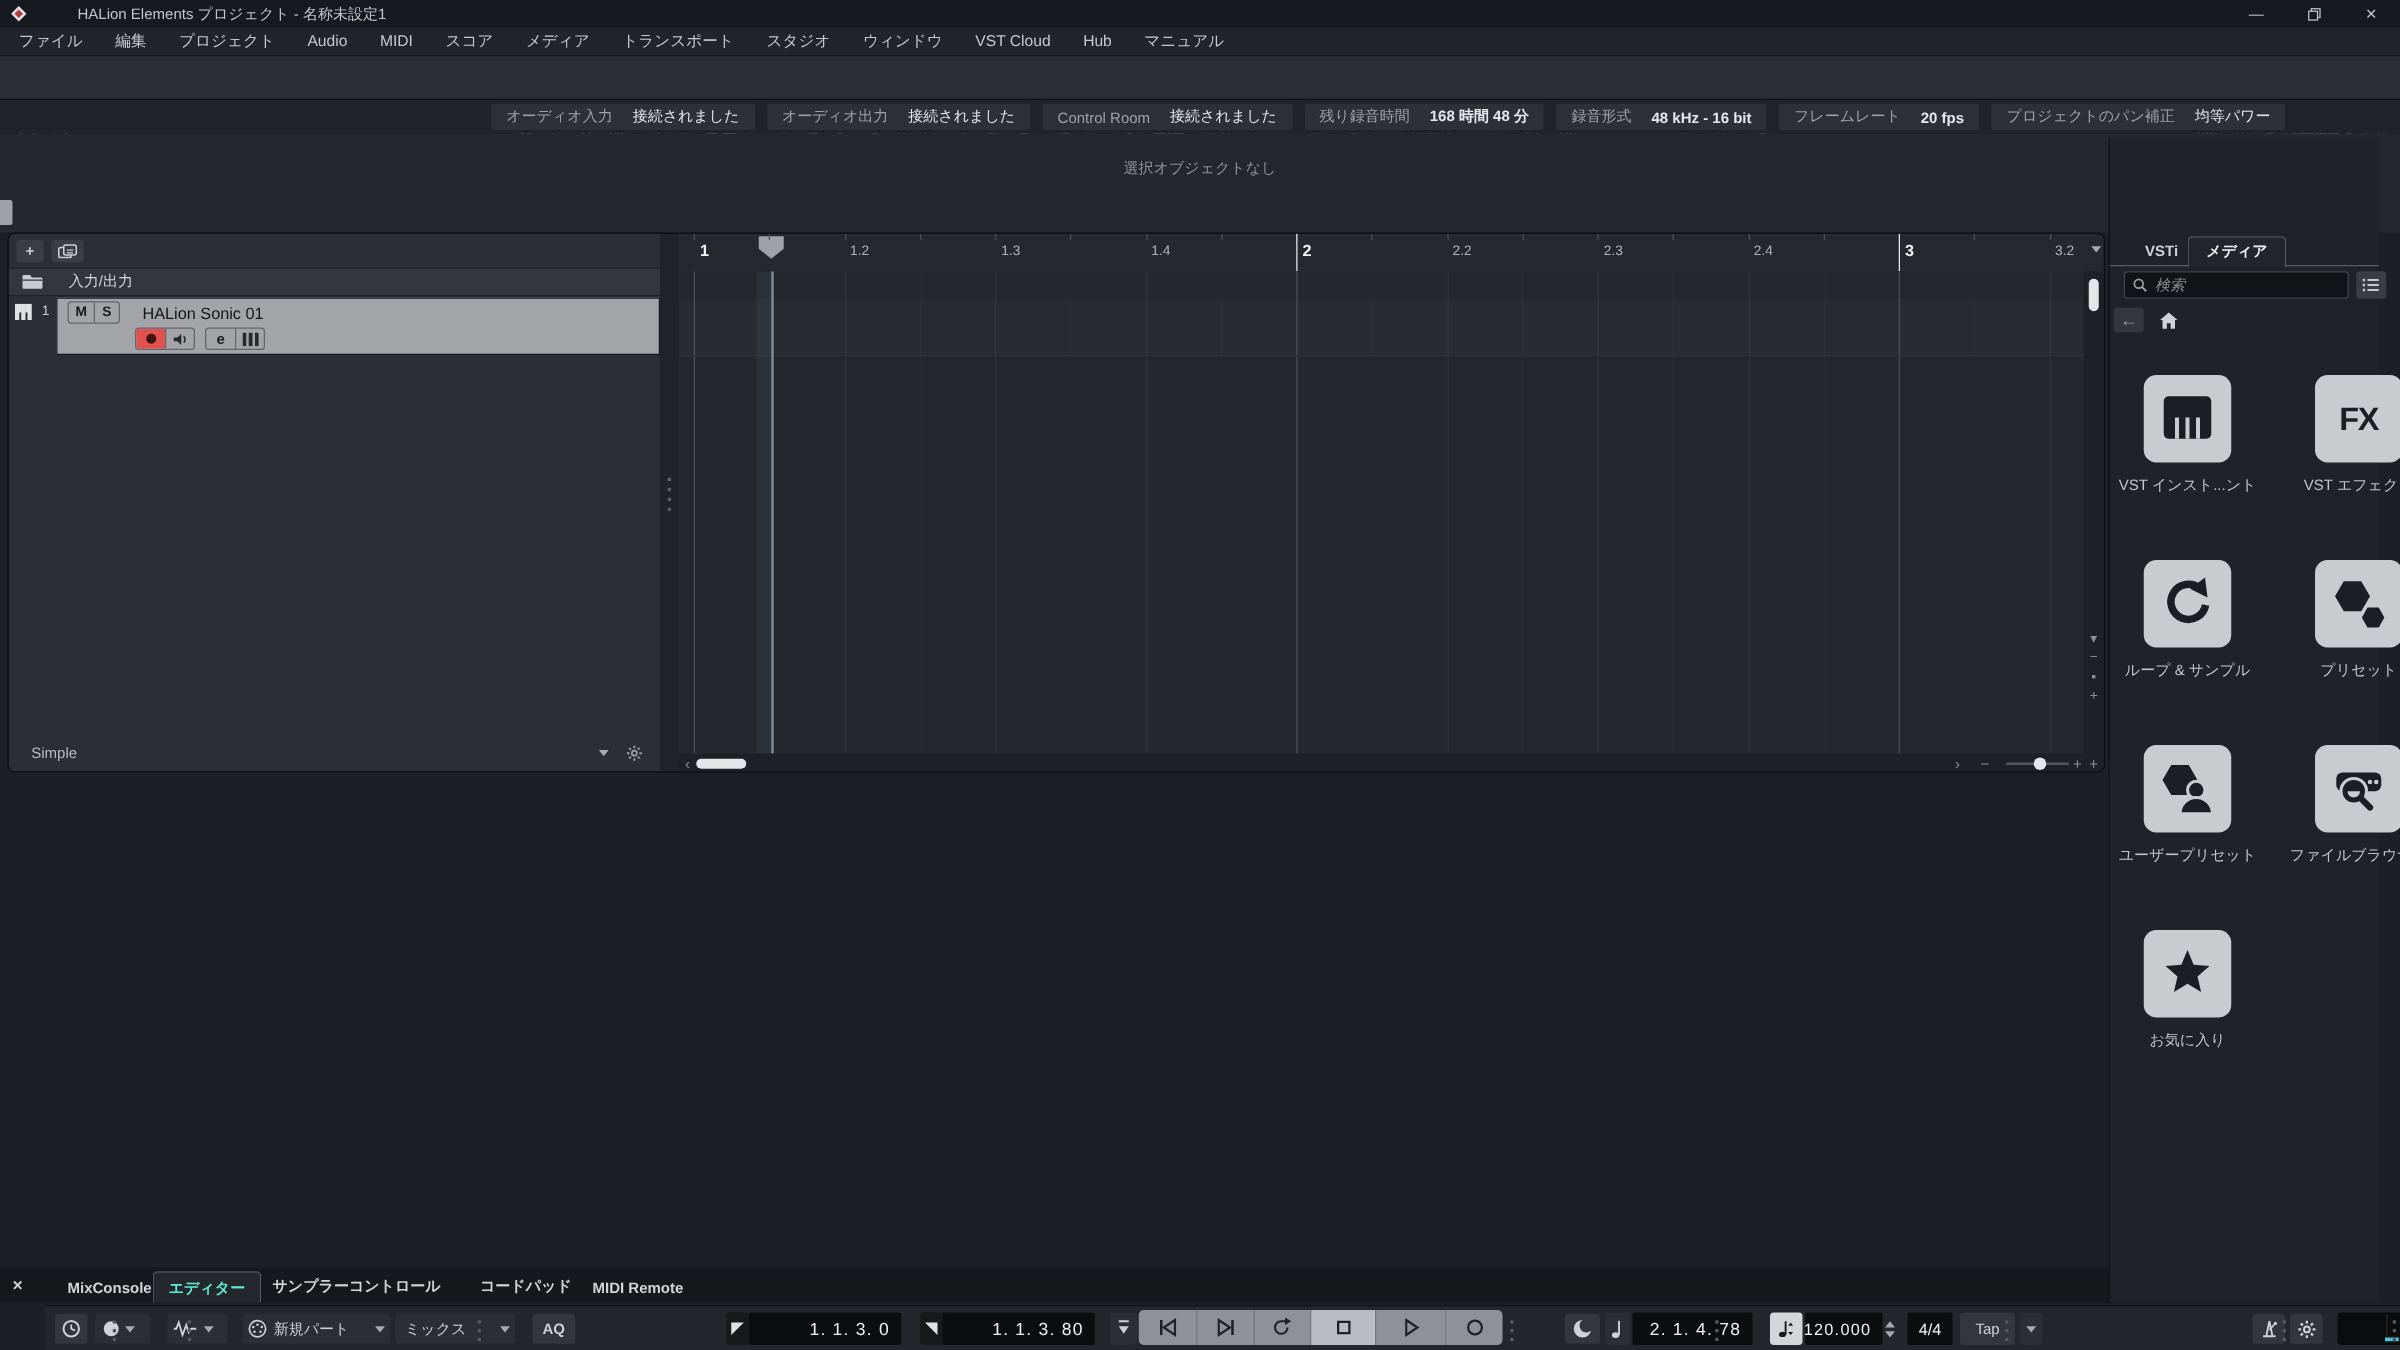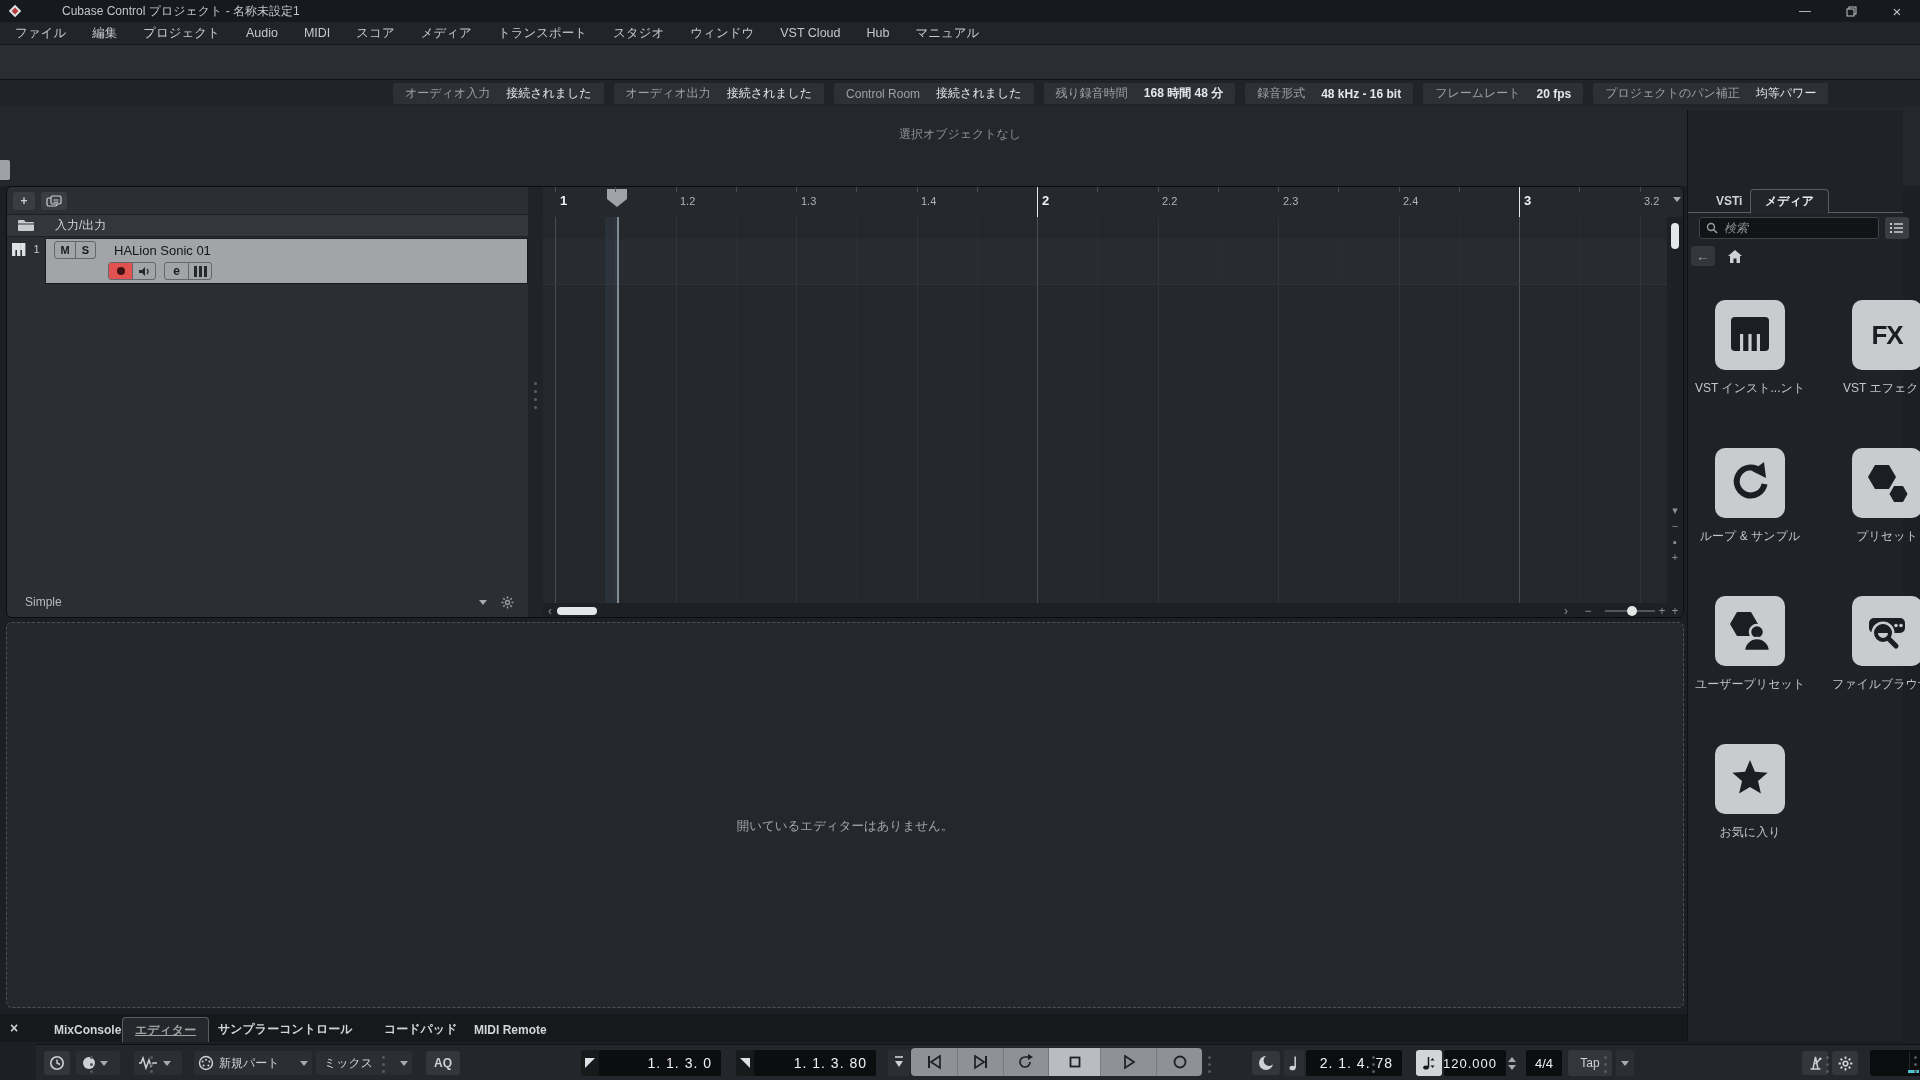--- a/index.html
+++ b/index.html
@@ -131,21 +131,21 @@
   #lowerzone { position:absolute; left:6px; top:622px; width:1678px; height:386px; background:#24272b;
                border:1px dashed #4e5157; border-radius:6px; }
   #lz-message { position:absolute; top:195px; width:100%; text-align:center; color:#a4a7ab; font-size:12.5px; }
 
   
   #btabs { position:absolute; left:0; top:1014px; width:1690px; height:28px; background:#16181c; }
   #btabs-close { position:absolute; left:10px; top:6px; color:#cfd1d5; font-size:14px; font-weight:bold; }
   .btab { position:absolute; top:3px; height:25px; display:flex; align-items:center; padding:0 12px;
           color:#d2d4d7; font-weight:bold; font-size:12px; }
   .btab.active { background:#24272c; border:1px solid #5a5e63; border-bottom:none;
-                 border-radius:4px 4px 0 0; color:#a3a3a3;text-decoration:underline; }
+                 border-radius:4px 4px 0 0; color:#5eead4; }
 
   
   #transport { position:absolute; left:12px; top:1044px; width:1920px; height:36px; background:#23262b;
                border-top:1px solid #101215;margin-left:24px; }  
   #transport .btn24 { height:24px; background:#33363c; border-radius:3px; display:flex;
                       align-items:center; justify-content:center; color:#cfd1d5; }
   #transport .group { height:24px; background:#2b2e33; border-radius:3px; display:flex;
                       align-items:center; padding:0 4px; gap:5px; }
   .vdots { width:3px; height:3px; border-radius:50%; background:#55585e;
            box-shadow:0 7px 0 #55585e, 0 14px 0 #55585e; }
@@ -196,21 +196,21 @@
 </head>
 <body>
 
 <div id="app">
 
   <div id="titlebar">
     <svg id="app-logo" viewBox="0 0 14 14">
       <rect x="2.6" y="2.6" width="8.8" height="8.8" transform="rotate(45 7 7)" fill="#dfe2e6"></rect>
       <rect x="4.6" y="4.6" width="4.8" height="4.8" transform="rotate(45 7 7)" fill="#b33b3b"></rect>
     </svg>
-    <span id="win-title">Cubase Control プロジェクト - 名称未設定1</span>
+    <span id="win-title">HALion Elements プロジェクト - 名称未設定1</span>
     <div id="win-btns">
       <div class="winbtn">—</div>
       <div class="winbtn">
         <svg width="11" height="11" viewBox="0 0 11 11">
             <rect x="3" y="1" width="7" height="7" fill="none" stroke="#c3c5c9"></rect>
             <rect x="1" y="3" width="7" height="7" fill="#16191d" stroke="#c3c5c9"></rect>
           </svg>
       </div>
       <div class="winbtn" style="font-size:15px;">×</div>
     </div>
@@ -627,23 +627,20 @@
       <div class="thumb"></div>
       <div class="arrow" style="left:1016px;">›</div>
       <div class="arrow" style="left:1038px;">−</div>
       <div id="hzoom-track"></div>
       <div id="hzoom-thumb"></div>
       <div class="arrow" style="left:1112px;">+</div>
     </div>
     <div id="corner-plus">+</div>
   </div>
 
-  <div id="lowerzone">
-    <div id="lz-message">開いているエディターはありません。</div>
-  </div>
 
   <div id="btabs">
     <div id="btabs-close">×</div>
   <div class="btab" style="left:42px">MixConsole</div>
       <div class="btab active" style="left:122px">エディター</div>
       <div class="btab" style="left:206px">サンプラーコントロール</div>
       <div class="btab" style="left:372px">コードパッド</div>
       <div class="btab" style="left:462px">MIDI Remote</div>
     </div>
 

